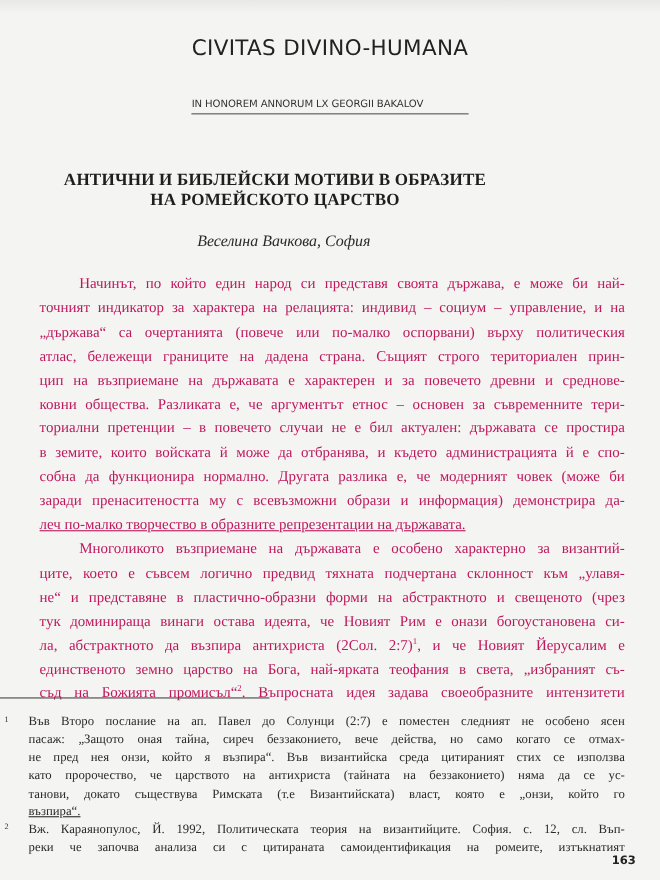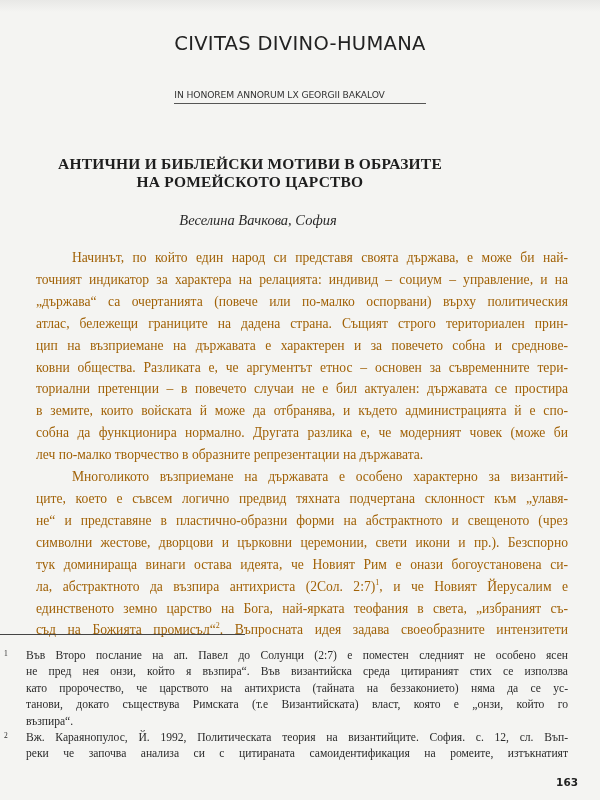--- a/index.html
+++ b/index.html
@@ -37,25 +37,25 @@
       text-align: center; font-weight: bold; font-size: 15.5px;
       line-height: 18px; color: #1e1e1e; letter-spacing: 0.2px;
     }
     .author {
       position: absolute; top: 212px; left: 0; width: 516px;
       text-align: center; font-style: italic; font-size: 14.5px; color: #2a2a2a;
     }
     .body-text {
       position: absolute; top: 247px; left: 36px; width: 532px;
       font-size: 13.6px; line-height: 21.9px; text-align: justify;
-      color: #a16207;
+      color: #be185d;
     }
     .body-text p { margin: 0; }
     .line { display: block; text-align: justify; text-align-last: justify; white-space: nowrap; }
-    .line.last { text-align-last: left; }
+    .line.last { text-align-last: left; text-decoration: underline; }
     .indent { padding-left: 36px; }
     sup { font-size: 8px; line-height: 0; }
     .fn-rule {
       position: absolute; top: 634px; left: 0; width: 245px; height: 0;
       border-top: 1.5px solid #444;
     }
     .footnotes {
       position: absolute; top: 648px; left: 4px; width: 564px;
       font-size: 11.6px; line-height: 16.4px; color: #2b2b2b;
     }
@@ -87,45 +87,46 @@
   </div>
 
   <div class="author">Веселина Вачкова, София</div>
 
   <div class="body-text">
     <p>
       <span class="line indent">Начинът, по който един народ си представя своята държава, е може би най-</span>
       <span class="line">точният индикатор за характера на релацията: индивид – социум – управление, и на</span>
       <span class="line">„държава“ са очертанията (повече или по-малко оспорвани) върху политическия</span>
       <span class="line">атлас, бележещи границите на дадена страна. Същият строго териториален прин-</span>
-      <span class="line">цип на възприемане на държавата е характерен и за повечето собна и среднове-</span>
+      <span class="line">цип на възприемане на държавата е характерен и за повечето древни и среднове-</span>
       <span class="line">ковни общества. Разликата е, че аргументът етнос – основен за съвременните тери-</span>
       <span class="line">ториални претенции – в повечето случаи не е бил актуален: държавата се простира</span>
       <span class="line">в земите, които войската й може да отбранява, и където администрацията й е спо-</span>
       <span class="line">собна да функционира нормално. Другата разлика е, че модерният човек (може би</span>
+      <span class="line">заради пренаситеността му с всевъзможни образи и информация) демонстрира да-</span>
       <span class="line last">леч по-малко творчество в образните репрезентации на държавата.</span>
     </p>
     <p>
       <span class="line indent">Многоликото възприемане на държавата е особено характерно за византий-</span>
       <span class="line">ците, което е съвсем логично предвид тяхната подчертана склонност към „улавя-</span>
       <span class="line">не“ и представяне в пластично-образни форми на абстрактното и свещеното (чрез</span>
-      <span class="line">символни жестове, дворцови и църковни церемонии, свети икони и пр.). Безспорно</span>
       <span class="line">тук доминираща винаги остава идеята, че Новият Рим е онази богоустановена си-</span>
       <span class="line"><span>ла, абстрактното да възпира антихриста (2Сол. 2:7)</span><sup>1</sup><span>, и че Новият Йерусалим е</span></span>
       <span class="line">единственото земно царство на Бога, най-ярката теофания в света, „избраният съ-</span>
       <span class="line"><span>съд на Божията промисъл“</span><sup>2</sup>. <span>Въпросната идея задава своеобразните интензитети</span></span>
     </p>
   </div>
 
   <div class="fn-rule"></div>
 
   <div class="footnotes">
     <div class="fn">
       <span class="fn-num">1</span>
       <span class="line">Във Второ послание на ап. Павел до Солунци (2:7) е поместен следният не особено ясен</span>
+      <span class="line">пасаж: „Защото оная тайна, сиреч беззаконието, вече действа, но само когато се отмах-</span>
       <span class="line">не пред нея онзи, който я възпира“. Във византийска среда цитираният стих се използва</span>
       <span class="line">като пророчество, че царството на антихриста (тайната на беззаконието) няма да се ус-</span>
       <span class="line">танови, докато съществува Римската (т.е Византийската) власт, която е „онзи, който го</span>
       <span class="line last">възпира“.</span>
     </div>
     <div class="fn">
       <span class="fn-num">2</span>
       <span class="line">Вж. Караянопулос, Й. 1992, Политическата теория на византийците. София. с. 12, сл. Въп-</span>
       <span class="line">реки че започва анализа си с цитираната самоидентификация на ромеите, изтъкнатият</span>
     </div>

